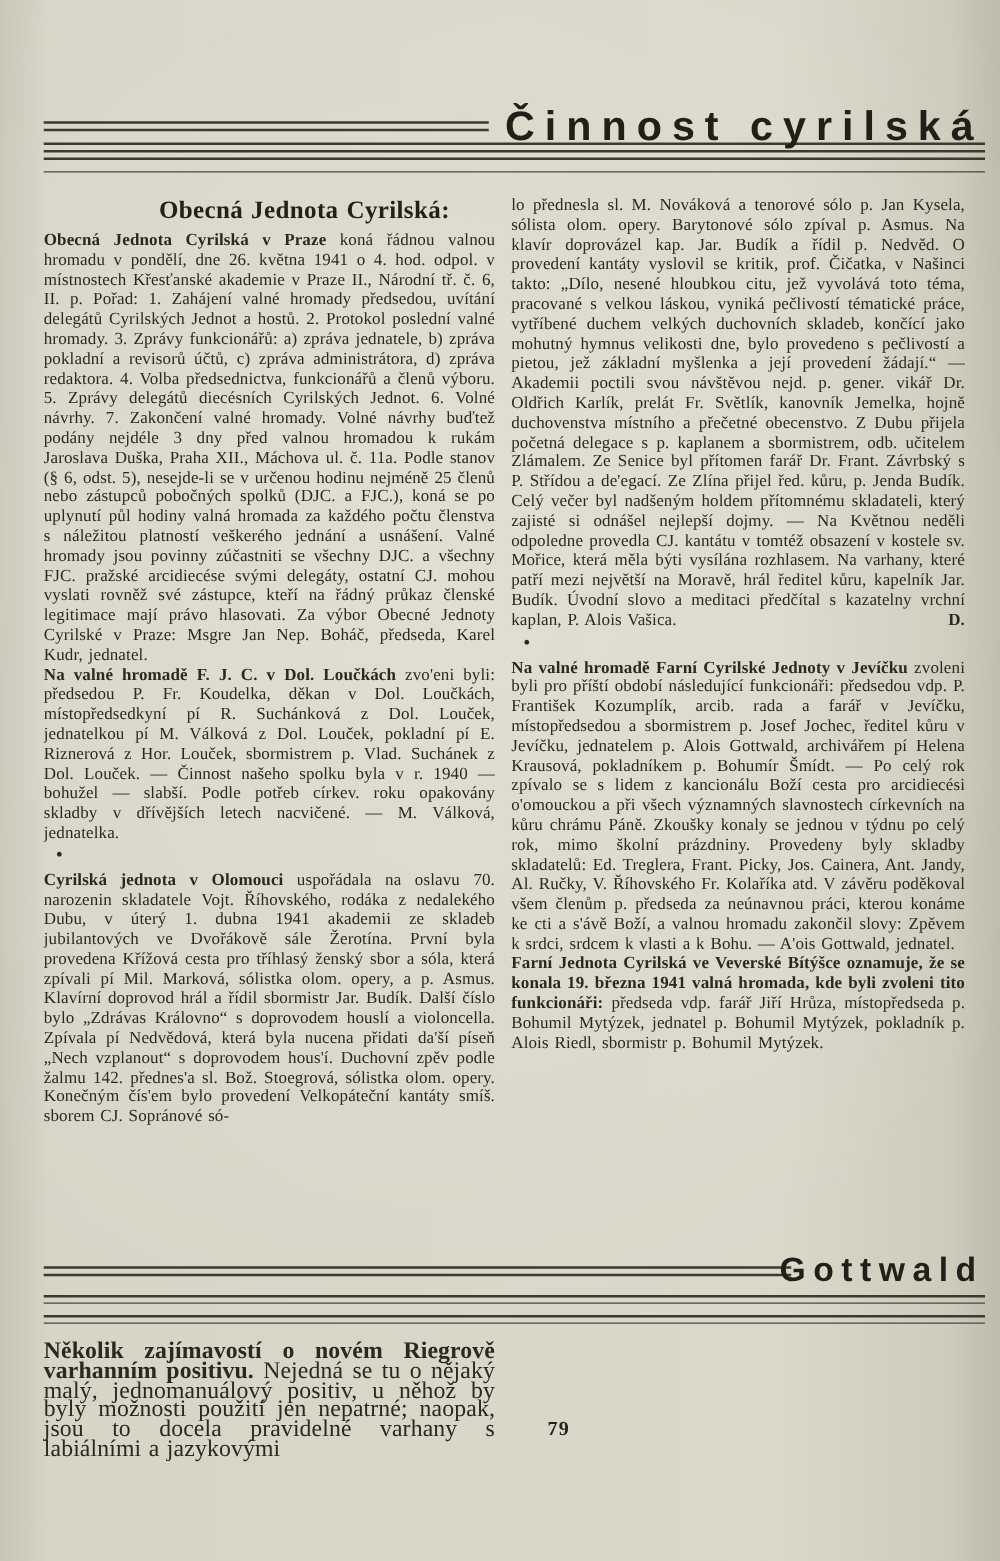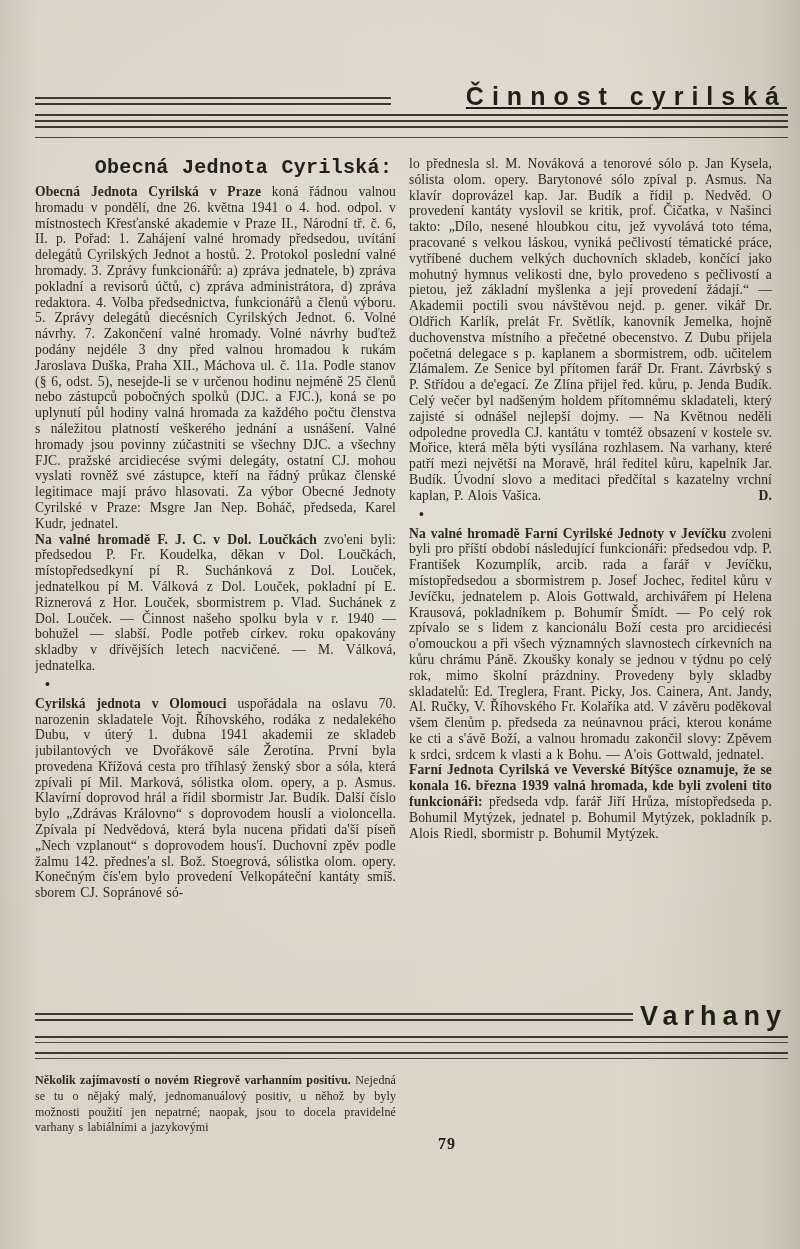--- a/index.html
+++ b/index.html
@@ -14,47 +14,47 @@
       radial-gradient(120% 85% at 42% 35%, rgba(255,255,255,0.20), rgba(255,255,255,0) 62%),
       linear-gradient(90deg, #c9c5b6 0%, #d8d4c6 5%, #dbd7c9 78%, #cfcbbc 95%, #bfbbac 100%),
       linear-gradient(180deg, #d2cec0 0%, #d9d5c7 8%, #d9d5c7 88%, #c8c4b5 100%),
       #d6d2c4;
   }
   .rule{position:absolute;height:2px;background:#3c3930;}
   .rule.thin{height:1px;background:#4a473d;}
   .masthead-title{
     position:absolute;top:82px;right:13px;
     font-family:"Liberation Sans", sans-serif;font-weight:bold;
-    font-size:25px;letter-spacing:8px;white-space:nowrap;color:#221f19;text-decoration:underline;
+    font-size:33px;letter-spacing:8px;white-space:nowrap;color:#221f19;
   }
   .varhany-title{
     position:absolute;top:1001px;right:13px;
     font-family:"Liberation Sans", sans-serif;font-weight:bold;
     font-size:27px;letter-spacing:6px;white-space:nowrap;color:#221f19;
   }
   .col{
     position:absolute;top:156px;height:848px;overflow:hidden;
     font-size:13.6px;line-height:15.8px;text-align:justify;
     word-spacing:1.1px;letter-spacing:0.1px;
   }
   .col-left{left:35px;width:361px;}
   .col-right{left:409px;width:363px;}
   .col-heading{
-    font-family:Liberation Mono, monospace;font-weight:bold;
+    font-family:Liberation Serif, serif;font-weight:bold;
     font-size:20px;line-height:24px;text-align:center;padding-left:56px;
     letter-spacing:0.3px;color:#23201a;margin:0 0 4px 0;white-space:nowrap;
   }
   .col-heading.mid{margin-top:9px;}
   p{margin:0;}
   .lead{font-weight:bold;margin-top:32px;}
   .bullet-line{margin:4px 0 4px 10px;font-weight:bold;font-size:14px;line-height:14px;text-align:left;}
   .sig{float:right;font-weight:bold;}
   .v-col{
     position:absolute;top:1073px;
-    font-size:12px;line-height:15.8px;text-align:justify;
+    font-size:19px;line-height:15.8px;text-align:justify;
     word-spacing:1.1px;letter-spacing:0.1px;
   }
   .v-left{left:35px;width:361px;}
   .v-right{left:409px;width:363px;}
   .page-num{
     position:absolute;left:438px;top:1135px;
     font-weight:bold;font-size:16px;letter-spacing:1px;color:#26231d;
   }
 </style>
 </head>
@@ -76,31 +76,31 @@
     <p><span class="lead">Obecná Jednota Cyrilská v Praze</span> <span>koná řádnou valnou hromadu v pondělí, dne 26. května 1941 o 4. hod. odpol. v místnostech Křesťanské akademie v Praze II., Národní tř. č. 6, II. p. Pořad: 1. Zahájení valné hromady předsedou, uvítání delegátů Cyrilských Jednot a hostů. 2. Protokol poslední valné hromady. 3. Zprávy funkcionářů: a) zpráva jednatele, b) zpráva pokladní a revisorů účtů, c) zpráva administrátora, d) zpráva redaktora. 4. Volba předsednictva, funkcionářů a členů výboru. 5. Zprávy delegátů diecésních Cyrilských Jednot. 6. Volné návrhy. 7. Zakončení valné hromady. Volné návrhy buďtež podány nejdéle 3 dny před valnou hromadou k rukám Jaroslava Duška, Praha XII., Máchova ul. č. 11a. Podle stanov (§ 6, odst. 5), nesejde-li se v určenou hodinu nejméně 25 členů nebo zástupců pobočných spolků (DJC. a FJC.), koná se po uplynutí půl hodiny valná hromada za každého počtu členstva s náležitou platností veškerého jednání a usnášení. Valné hromady jsou povinny zúčastniti se všechny DJC. a všechny FJC. pražské arcidiecése svými delegáty, ostatní CJ. mohou vyslati rovněž své zástupce, kteří na řádný průkaz členské legitimace mají právo hlasovati. Za výbor Obecné Jednoty Cyrilské v Praze: Msgre Jan Nep. Boháč, předseda, Karel Kudr, jednatel.</span></p>
     <p><span class="lead">Na valné hromadě F. J. C. v Dol. Loučkách</span> <span>zvo'eni byli: předsedou P. Fr. Koudelka, děkan v Dol. Loučkách, místopředsedkyní pí R. Suchánková z Dol. Louček, jednatelkou pí M. Válková z Dol. Louček, pokladní pí E. Riznerová z Hor. Louček, sbormistrem p. Vlad. Suchánek z Dol. Louček. — Činnost našeho spolku byla v r. 1940 — bohužel — slabší. Podle potřeb církev. roku opakovány skladby v dřívějších letech nacvičené. — M. Válková, jednatelka.</span></p>
     <div class="bullet-line">•</div>
     <p><span class="lead">Cyrilská jednota v Olomouci</span> <span>uspořádala na oslavu 70. narozenin skladatele Vojt. Říhovského, rodáka z nedalekého Dubu, v úterý 1. dubna 1941 akademii ze skladeb jubilantových ve Dvořákově sále Žerotína. První byla provedena Křížová cesta pro tříhlasý ženský sbor a sóla, která zpívali pí Mil. Marková, sólistka olom. opery, a p. Asmus. Klavírní doprovod hrál a řídil sbormistr Jar. Budík. Další číslo bylo „Zdrávas Královno“ s doprovodem houslí a violoncella. Zpívala pí Nedvědová, která byla nucena přidati da'ší píseň „Nech vzplanout“ s doprovodem hous'í. Duchovní zpěv podle žalmu 142. přednes'a sl. Bož. Stoegrová, sólistka olom. opery. Konečným čís'em bylo provedení Velkopáteční kantáty smíš. sborem CJ. Sopránové só-</span></p>
   </div>
 
   <div class="col col-right">
     <p><span>lo přednesla sl. M. Nováková a tenorové sólo p. Jan Kysela, sólista olom. opery. Barytonové sólo zpíval p. Asmus. Na klavír doprovázel kap. Jar. Budík a řídil p. Nedvěd. O provedení kantáty vyslovil se kritik, prof. Čičatka, v Našinci takto: „Dílo, nesené hloubkou citu, jež vyvolává toto téma, pracované s velkou láskou, vyniká pečlivostí tématické práce, vytříbené duchem velkých duchovních skladeb, končící jako mohutný hymnus velikosti dne, bylo provedeno s pečlivostí a pietou, jež základní myšlenka a její provedení žádají.“ — Akademii poctili svou návštěvou nejd. p. gener. vikář Dr. Oldřich Karlík, prelát Fr. Světlík, kanovník Jemelka, hojně duchovenstva místního a přečetné obecenstvo. Z Dubu přijela početná delegace s p. kaplanem a sbormistrem, odb. učitelem Zlámalem. Ze Senice byl přítomen farář Dr. Frant. Závrbský s P. Střídou a de'egací. Ze Zlína přijel řed. kůru, p. Jenda Budík. Celý večer byl nadšeným holdem přítomnému skladateli, který zajisté si odnášel nejlepší dojmy. — Na Květnou neděli odpoledne provedla CJ. kantátu v tomtéž obsazení v kostele sv. Mořice, která měla býti vysílána rozhlasem. Na varhany, které patří mezi největší na Moravě, hrál ředitel kůru, kapelník Jar. Budík. Úvodní slovo a meditaci předčítal s kazatelny vrchní kaplan, P. Alois Vašica.</span><span class="sig">D.</span></p>
     <div class="bullet-line">•</div>
     <p><span class="lead">Na valné hromadě Farní Cyrilské Jednoty v Jevíčku</span> <span>zvoleni byli pro příští období následující funkcionáři: předsedou vdp. P. František Kozumplík, arcib. rada a farář v Jevíčku, místopředsedou a sbormistrem p. Josef Jochec, ředitel kůru v Jevíčku, jednatelem p. Alois Gottwald, archivářem pí Helena Krausová, pokladníkem p. Bohumír Šmídt. — Po celý rok zpívalo se s lidem z kancionálu Boží cesta pro arcidiecési o'omouckou a při všech významných slavnostech církevních na kůru chrámu Páně. Zkoušky konaly se jednou v týdnu po celý rok, mimo školní prázdniny. Provedeny byly sklad­by skladatelů: Ed. Treglera, Frant. Picky, Jos. Cainera, Ant. Jandy, Al. Ručky, V. Říhovského Fr. Kolaříka atd. V závěru poděkoval všem členům p. předseda za neúnavnou práci, kterou konáme ke cti a s'ávě Boží, a valnou hromadu zakončil slovy: Zpěvem k srdci, srdcem k vlasti a k Bohu. — A'ois Gottwald, jednatel.</span></p>
-    <p><span class="lead">Farní Jednota Cyrilská ve Veverské Bítýšce oznamuje, že se konala 16. března 1939 valná hromada, kde byli zvoleni tito funkcionáři:</span> <span>předseda vdp. farář Jiří Hrůza, místopředseda p. Bohumil Mytýzek, jednatel p. Bohumil Mytýzek, pokladník p. Alois Riedl, sbormistr p. Bohumil Mytýzek.</span></p>
+    <p><span class="lead">Farní Jednota Cyrilská ve Veverské Bítýšce oznamuje, že se konala 19. března 1941 valná hromada, kde byli zvoleni tito funkcionáři:</span> <span>předseda vdp. farář Jiří Hrůza, místopředseda p. Bohumil Mytýzek, jednatel p. Bohumil Mytýzek, pokladník p. Alois Riedl, sbormistr p. Bohumil Mytýzek.</span></p>
   </div>
 
   <div class="rule" style="left:35px;top:1013px;width:598px;"></div>
   <div class="rule" style="left:35px;top:1019px;width:598px;"></div>
   <div class="rule" style="left:35px;top:1036px;width:753px;"></div>
   <div class="rule thin" style="left:35px;top:1042px;width:753px;"></div>
   <div class="rule" style="left:35px;top:1052px;width:753px;"></div>
   <div class="rule thin" style="left:35px;top:1058px;width:753px;"></div>
 
-  <div class="varhany-title">Varhany</div>
+  <div class="varhany-title">Gottwald</div>
 
   <div class="v-col v-left">
     <p><span class="lead">Několik zajímavostí o novém Riegrově varhanním positivu.</span> <span>Nejedná se tu o nějaký malý, jednomanuálový positiv, u něhož by byly možnosti použití jen nepatrné; naopak, jsou to docela pravidelné varhany s labiálními a jazykovými</span></p>
   </div>
 
   <div class="page-num">79</div>
 
 </div>
 
 </body></html>

